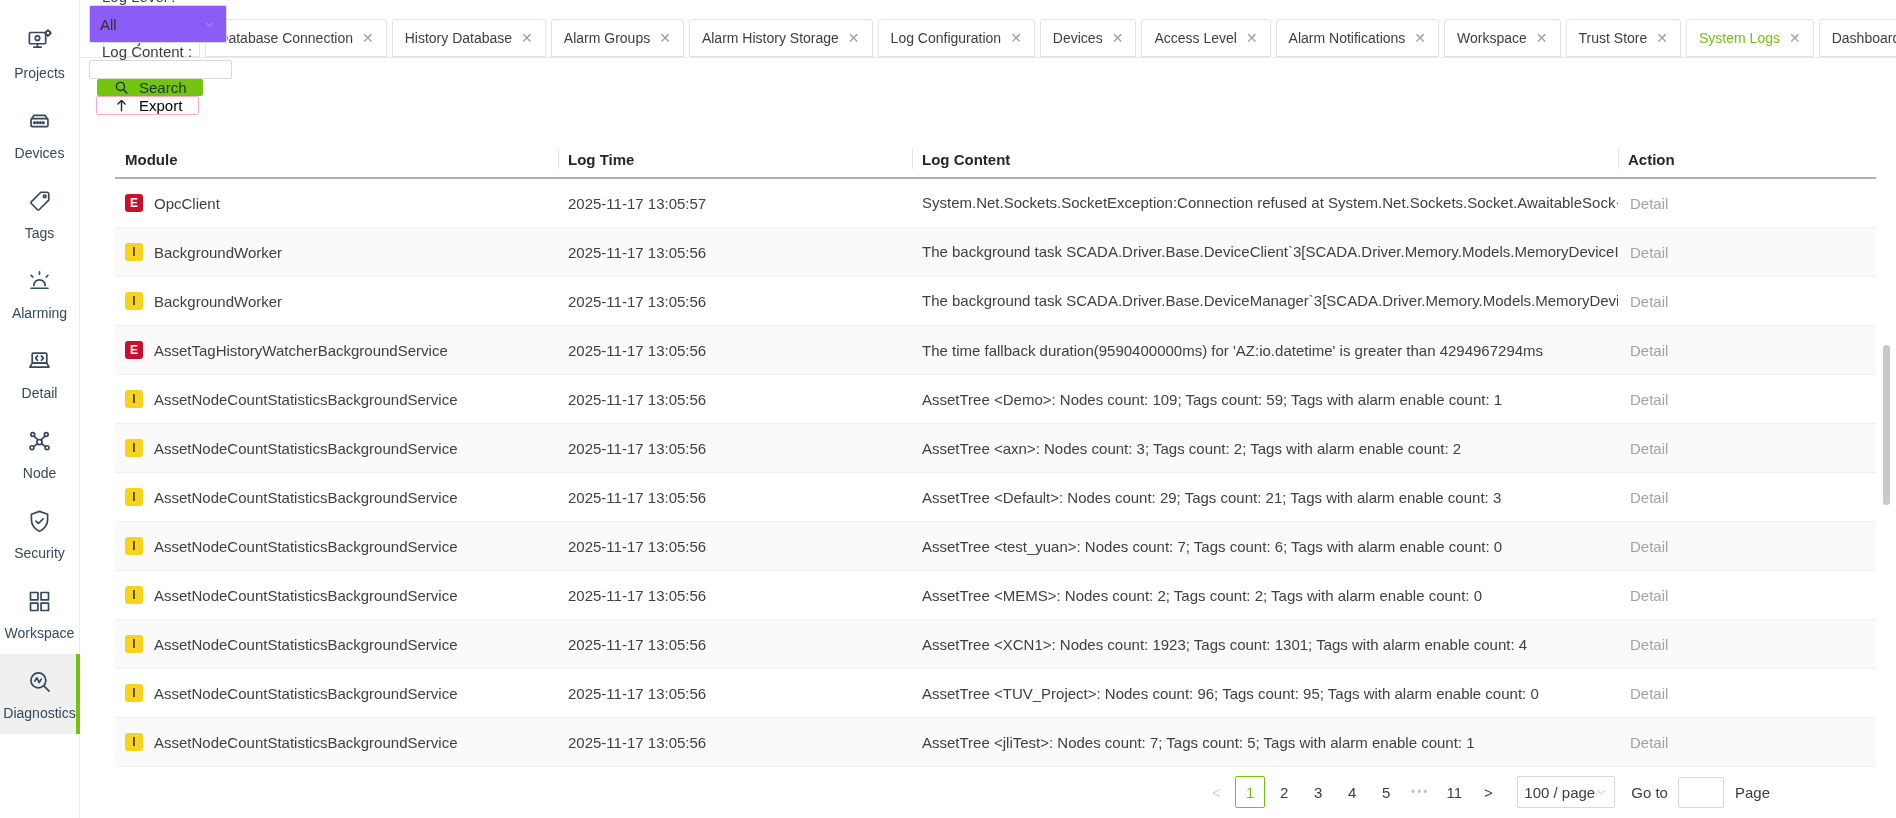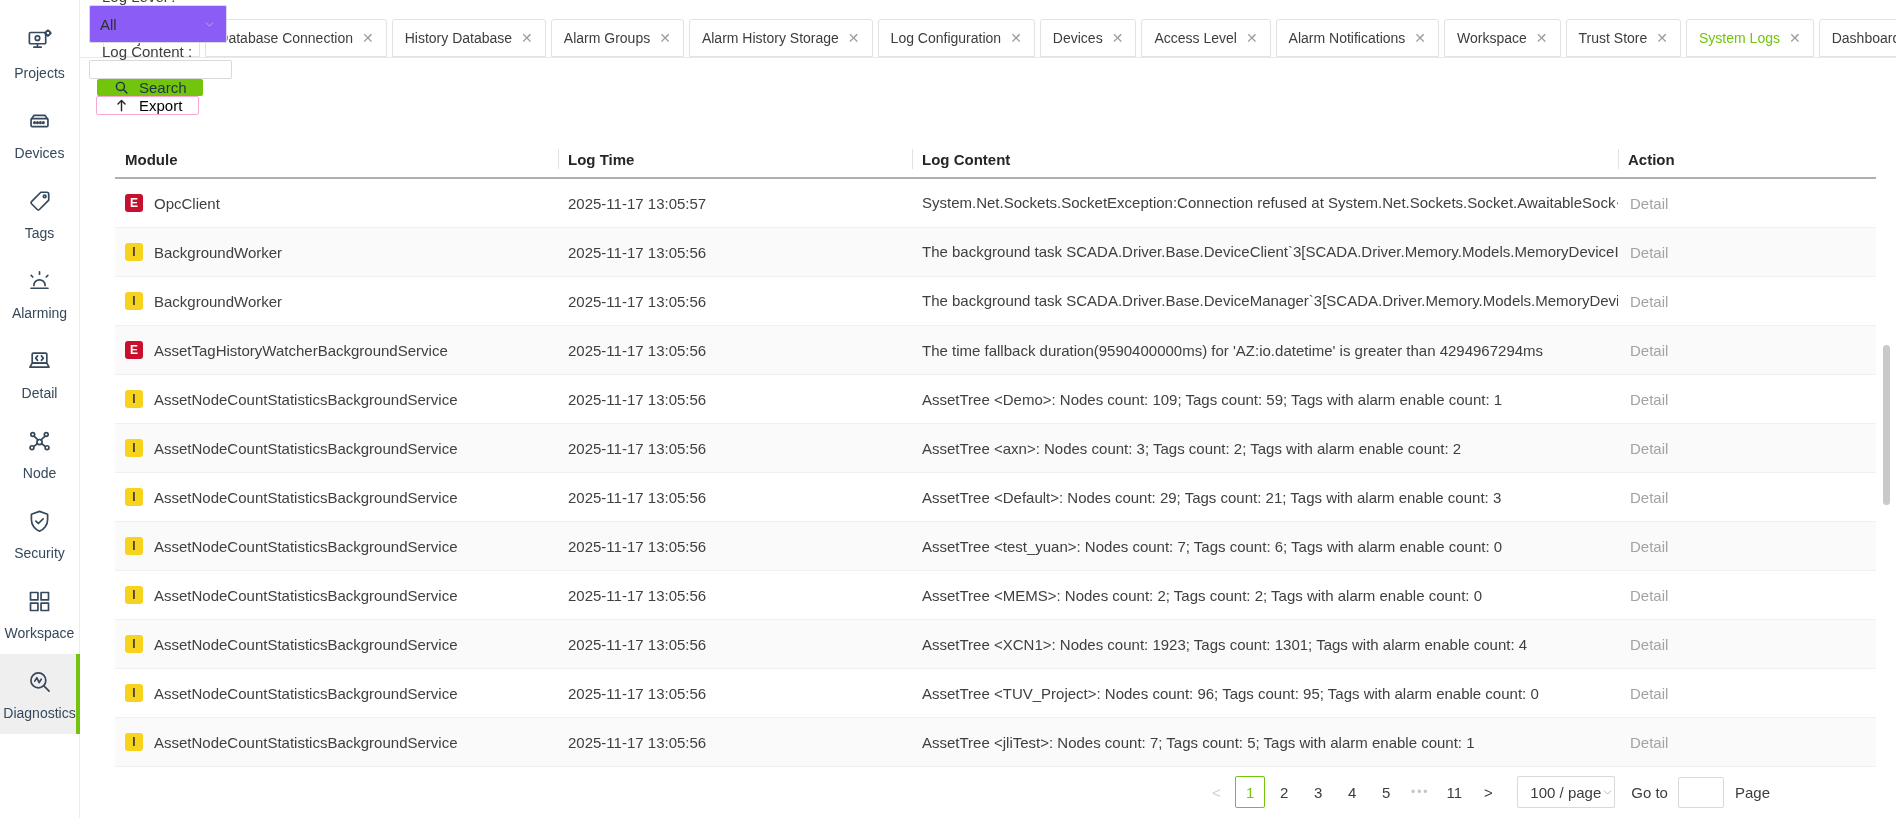--- a/index.html
+++ b/index.html
@@ -76,21 +76,21 @@
   
   .pagination { display:flex; align-items:center; justify-content:flex-end;
     height:50px; margin-right:126px; font-size:15px; color:#3d3d3d; }
   .pg-item { min-width:30px; height:32px; display:flex; align-items:center; justify-content:center;
     margin:0 2px; cursor:pointer; border-radius:2px; }
   .pg-item.active { border:1px solid var(--accent); color:var(--accent); width:30px; }
   .pg-arrow { font-size:15px; color:#3c3c3c; }
   .pg-arrow.disabled { color:#cfcfcf; cursor:default; }
   .pg-ellipsis { color:#c6c6c6; letter-spacing:2px; font-size:12px; cursor:pointer; }
   .pg-size { width:98px; height:32px; border:1px solid #d9d9d9; border-radius:2px;
-    display:flex; align-items:center; justify-content:flex-end; padding:0 0;
+    display:flex; align-items:center; justify-content:center; padding:0 0;
     margin:0 10px 0 12px; cursor:pointer; background:#fff; }
   .pg-goto-label { margin:0 10px 0 6px; }
   .pg-goto-input { width:46px; height:31px; border:1px solid #d9d9d9; border-radius:2px;
     font:inherit; padding:0 6px; outline:none; }
   .pg-page-label { margin-left:11px; }
   
   .scrollbar-thumb { position:absolute; right:6px; top:345px; width:7px; height:160px;
     border-radius:4px; background:#c9c9c9; cursor:pointer; z-index:9; }
 </style>
 </head>

